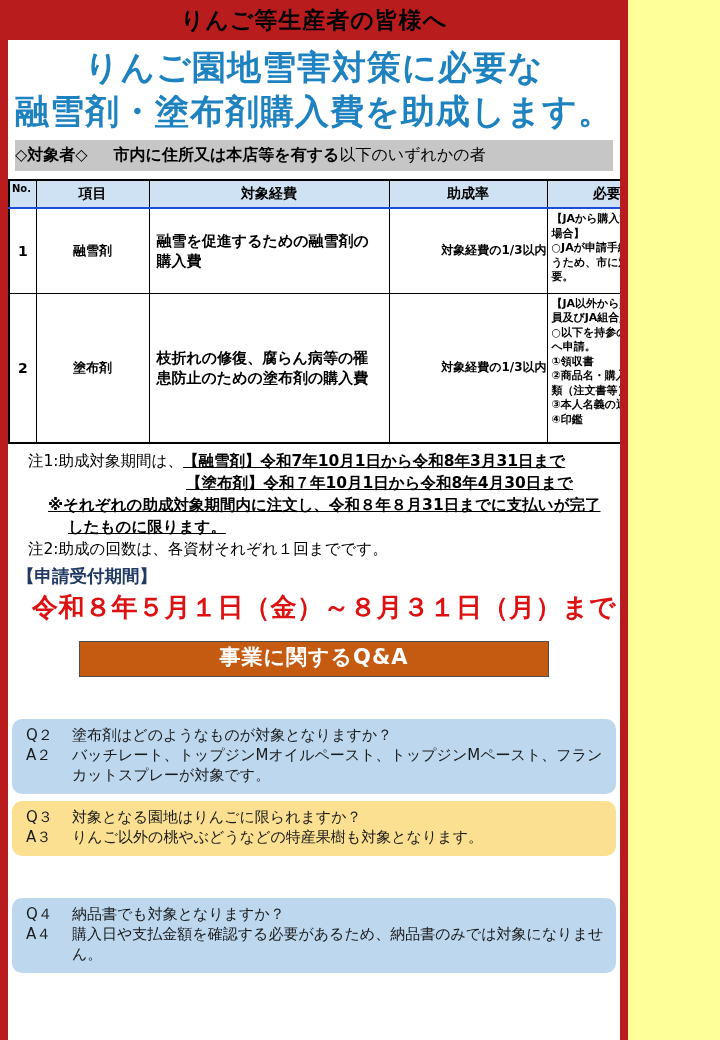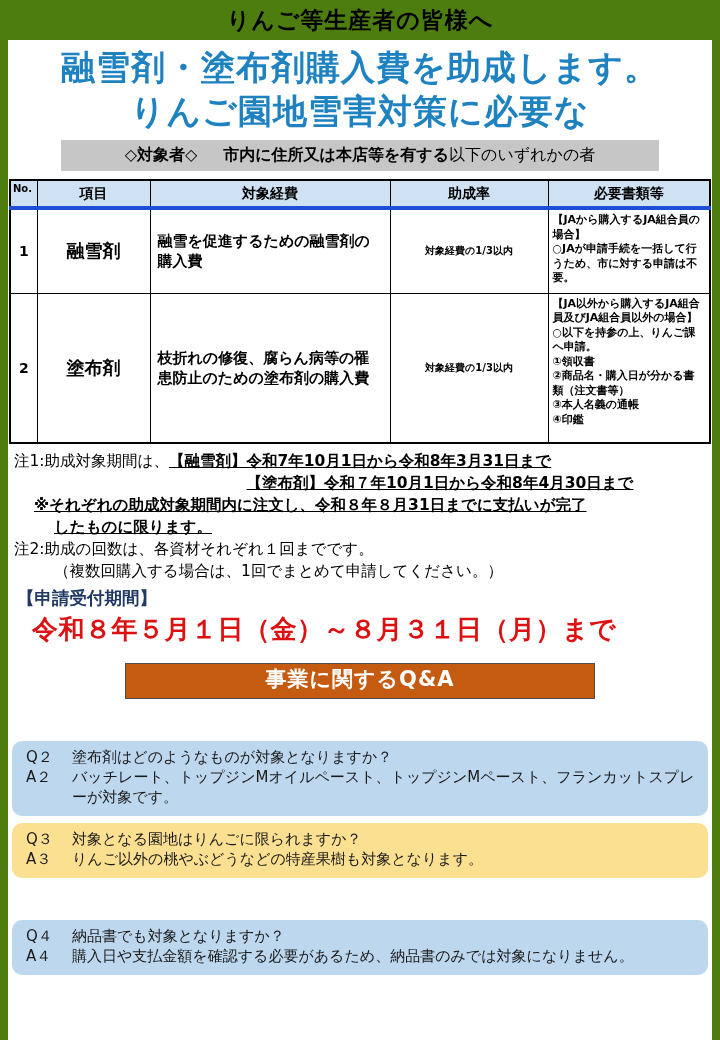--- a/index.html
+++ b/index.html
@@ -3,21 +3,21 @@
 <meta charset="utf-8">
 <style>
   * { box-sizing: border-box; margin: 0; padding: 0; }
   html, body { width: 720px; background: #FFFF99; }
   body {
     height: 1040px;
     overflow: hidden;
     font-family: "DejaVu Sans", "Liberation Sans", sans-serif;
     color: #000;
   }
-  .page { width: 720px; height: 1040px; background: #4d7c0f; }
+  .page { width: 628px; height: 1040px; background: #b91c1c; }
 
   .top-band {
     height: 40px;
     display: flex; align-items: center; justify-content: center;
     font-size: 23px; font-weight: bold; letter-spacing: 1px;
   }
 
   .content {
     margin: 0 8px;
     background: #FFFFFF;
@@ -33,21 +33,20 @@
     font-weight: bold;
     line-height: 1.28;
     letter-spacing: 1px;
     padding-top: 2px;
   }
 
   .target-box {
     width: 598px;
     margin: 7px auto 8px auto;
     background: #C6C6C6;
-    text-align: center;
     font-size: 16px;
     line-height: 1.5;
     padding: 3px 0 4px 0;
   }
   .b { font-weight: bold; }
   .target-gap { display: inline-block; width: 26px; }
 
   table.subsidy-table {
     border-collapse: collapse;
     width: 700px;
@@ -59,49 +58,49 @@
     border: 1px solid #000;
     vertical-align: middle;
     font-weight: bold;
   }
   .subsidy-table thead th {
     background: #CFE2F3;
     font-size: 14px;
     font-weight: bold;
     height: 28px;
     text-align: center;
-    border-bottom: 4px solid #1d4ed8;
+    border-bottom: 2px solid #1d4ed8;
   }
   .subsidy-table thead th.th-no {
     font-size: 10px;
     text-align: left;
     vertical-align: top;
     padding: 2px 0 0 2px;
   }
   .col-no   { width: 27px; }
   .col-item { width: 113px; }
   .col-exp  { width: 240px; }
   .col-rate { width: 158px; }
   .col-docs { width: 162px; }
   tr.row-1 { height: 85px; }
   tr.row-2 { height: 150px; }
   td.c-no   { text-align: center; font-size: 14px; }
-  td.c-item { text-align: center; font-size: 18px; }
+  td.c-item { text-align: center; font-size: 13px; }
   td.c-exp  { font-size: 15px; padding: 4px 7px; line-height: 1.35; }
-  td.c-rate { text-align: center; font-size: 10px; margin-left: 48px; }
+  td.c-rate { text-align: right; font-size: 12px; margin-left: 48px; }
   td.c-docs { font-size: 11px; padding: 3px 4px; line-height: 1.32; vertical-align: top; }
   .pre { white-space: pre-line; }
 
   .notes {
-    margin: 6px 4px 0 6px;
+    margin: 6px 4px 0 20px;
     font-size: 15.5px;
     line-height: 1.42;
   }
   .bu { font-weight: bold; text-decoration: underline; }
-  .ind-coat    { padding-left: 158px; text-align: center; }
+  .ind-coat    { padding-left: 158px; }
   .ind-caution { padding-left: 20px; }
   .ind-cont    { padding-left: 40px; }
 
   .app-label {
     margin: 4px 0 0 9px;
     color: #1F3864;
     font-weight: bold;
     font-size: 17.5px;
   }
   .app-dates {
@@ -145,22 +144,22 @@
 
 <div class="page">
 
   <div class="top-band">
     <span>りんご等生産者の皆様へ</span>
   </div>
 
   <div class="content">
 
     <div class="main-title">
+      <div>りんご園地雪害対策に必要な</div>
       <div>融雪剤・塗布剤購入費を助成します。</div>
-      <div>りんご園地雪害対策に必要な</div>
     </div>
 
     <div class="target-box">
       <div>
         <span class="b">◇対象者◇</span><span class="target-gap"></span><span class="b">市内に住所又は本店等を有する</span><span>以下のいずれかの者</span>
       </div>
     </div>
 
     <table class="subsidy-table">
       <colgroup>
@@ -210,21 +209,20 @@
       <div class="ind-coat">
         <span class="bu">【塗布剤】令和７年10月1日から令和8年4月30日まで</span>
       </div>
       <div class="ind-caution">
         <span class="bu">※それぞれの助成対象期間内に注文し、令和８年８月31日までに支払いが完了</span>
       </div>
       <div class="ind-cont">
         <span class="bu">したものに限ります。</span>
       </div>
       <div>注2:助成の回数は、各資材それぞれ１回までです。</div>
-      <div class="ind-cont">（複数回購入する場合は、1回でまとめて申請してください。）</div>
     </div>
 
     <div>
       <div class="app-label">【申請受付期間】</div>
       <div class="app-dates">令和８年５月１日（金）～８月３１日（月）まで</div>
     </div>
 
     <div class="qa-banner">
       <span>事業に関するQ&amp;A</span>
     </div>

